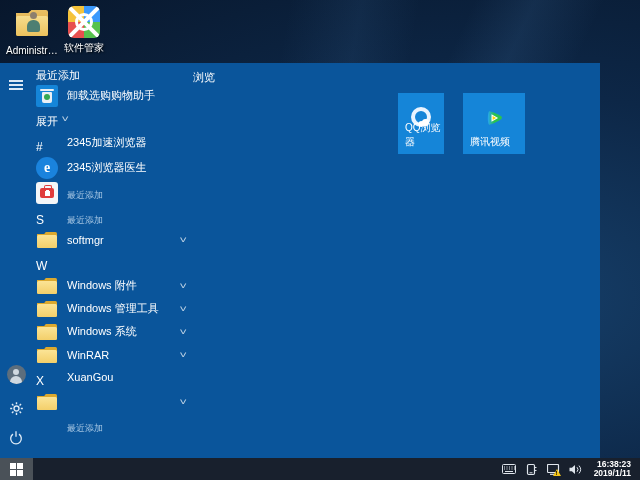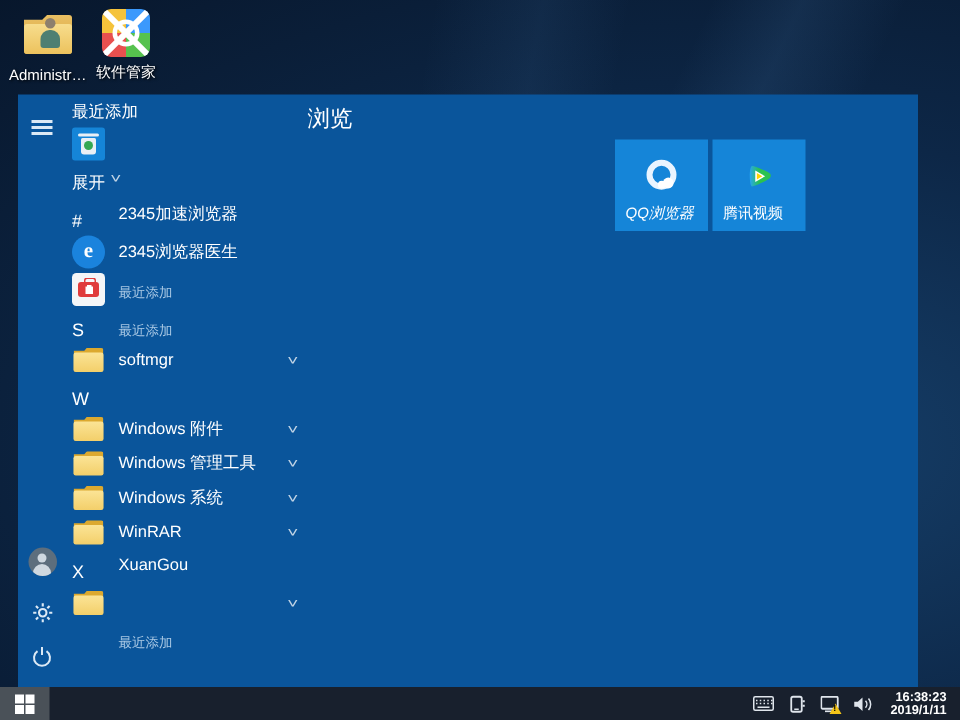--- a/index.html
+++ b/index.html
@@ -30,21 +30,21 @@
   .admin-person .bodyp { width:13px; height:12px; border-radius:6px 6px 2px 2px; background:#4e7f72; margin:1px auto 0 auto; }
   .sm-grid { width:32px; height:32px; border-radius:6px; overflow:hidden; position:relative;
     background:conic-gradient(from 0deg at 50% 50%, #3b99fc 0 90deg, #56c24e 90deg 180deg, #e8504f 180deg 270deg, #f5c33b 270deg 360deg); }
   .sm-grid .swirl { position:absolute; inset:0; }
   .sm-grid .swirl:before, .sm-grid .swirl:after { content:""; position:absolute; left:-6px; right:-6px; top:14px; height:4px; background:#fff; }
   .sm-grid .swirl:before { transform:rotate(45deg); }
   .sm-grid .swirl:after { transform:rotate(-45deg); }
   .sm-grid .ring { position:absolute; inset:7px; border:3px solid #fff; border-radius:50%; }
 
   
-  .start-menu { position:absolute; left:12px; top:63px; width:600px; height:395px; background:#0a559b; }
+  .start-menu { position:absolute; left:0; top:63px; width:600px; height:395px; background:#0a559b; }
   .rail { position:absolute; left:0; top:0; width:32px; height:100%; }
   .rail-btn { position:absolute; left:0; width:32px; height:32px; display:flex; align-items:center; justify-content:center; cursor:pointer; }
   .hamburger { top:6px; }
   .hamburger span { display:block; width:14px; height:2px; background:#dce9f5; box-shadow:0 4px 0 #dce9f5, 0 -4px 0 #dce9f5; }
   .rail-user { bottom:68px; }
   .avatar-circle { width:19px; height:19px; border-radius:50%; background:#5d6e7d; position:relative; overflow:hidden; }
   .avatar-circle .head { position:absolute; left:6.5px; top:4px; width:6px; height:6px; border-radius:50%; background:#cfd8e0; }
   .avatar-circle .shoulders { position:absolute; left:3.5px; top:11px; width:12px; height:8px; border-radius:6px 6px 0 0; background:#cfd8e0; }
   .rail-settings { bottom:34px; }
   .rail-power { bottom:4px; }
@@ -75,26 +75,26 @@
   .medkit { width:22px; height:22px; border-radius:3px; background:#f4f6f8; display:flex; align-items:center; justify-content:center; }
   .medkit .case { width:14px; height:10px; background:#e03c3c; border-radius:2px; position:relative; }
   .medkit .case:before { content:""; position:absolute; left:4px; top:-3px; width:6px; height:3px; border:1.5px solid #e03c3c; border-bottom:none; border-radius:2px 2px 0 0; }
   .medkit .case:after { content:""; position:absolute; left:5.5px; top:2.5px; width:3px; height:5px; background:#fff; box-shadow:-1px 1px 0 0 #fff, 1px 1px 0 0 #fff, -1px -1px 0 0 transparent; }
   .folder-sm { width:20px; height:16px; position:relative; }
   .folder-sm .back { position:absolute; inset:0; background:#dca92f; border-radius:1.5px; clip-path:polygon(0 15%, 36% 15%, 46% 0, 100% 0, 100% 100%, 0 100%); }
   .folder-sm .front { position:absolute; left:0; right:0; top:3.5px; bottom:0; background:linear-gradient(#fbe496,#f3cf6a); border-radius:1.5px; }
 
   
   .tiles-area { position:absolute; left:193px; top:0; right:0; height:100%; }
-  .tile-group-title { position:absolute; left:0; top:7px; font-size:15px; color:#fff; }
+  .tile-group-title { position:absolute; left:0; top:7px; font-size:11px; color:#fff; }
   .tile { position:absolute; top:30px; height:61px; background:#1585d8; cursor:pointer; }
   .tile .tile-label { position:absolute; left:7px; bottom:5px; font-size:10px; color:#fff; }
   .tile .tile-icon { position:absolute; left:50%; top:45%; transform:translate(-50%,-50%); }
   .tile-store { left:0; width:127px; }
-  .tile-qq { left:205px; width:62px;font-style:italic; }
+  .tile-qq { left:205px; width:46px; }
   .tile-video { left:270px; width:62px; }
 
   
   .taskbar { position:absolute; left:0; top:458px; width:640px; height:22px; background:#18202d; display:flex; align-items:stretch; }
   .start-button { width:33px; display:flex; align-items:center; justify-content:center; background:#4a5158; cursor:pointer; }
   .winlogo { width:13px; height:13px; display:grid; grid-template-columns:6px 6px; grid-template-rows:6px 6px; gap:1px; }
   .winlogo i { background:#fff; }
   .tray { margin-left:auto; display:flex; align-items:center; gap:0; }
   .tray-icon { width:16px; height:22px; display:flex; align-items:center; justify-content:center; cursor:pointer; position:relative; margin-right:6px; }
   .clock { width:46px; text-align:right; font-size:8.5px; line-height:9.5px; padding-right:4px; cursor:default;font-weight:bold; }
@@ -158,20 +158,21 @@
 
   <div class="app-list">
     <div class="al-header">最近添加</div>
 
     <div class="al-row">
       <div class="al-icon">
           <div class="ic-sq trash-blue">
             <div class="trash-can"></div>
           </div>
         </div>
+      <div class="al-label">卸载选购购物助手</div>
     </div>
 
     <div class="expand-row">
       <span>展开</span>
       <span class="chevron" style="margin-left:0">˅</span>
     </div>
 
     <div class="section-letter">#</div>
 
     <div class="al-row two">

